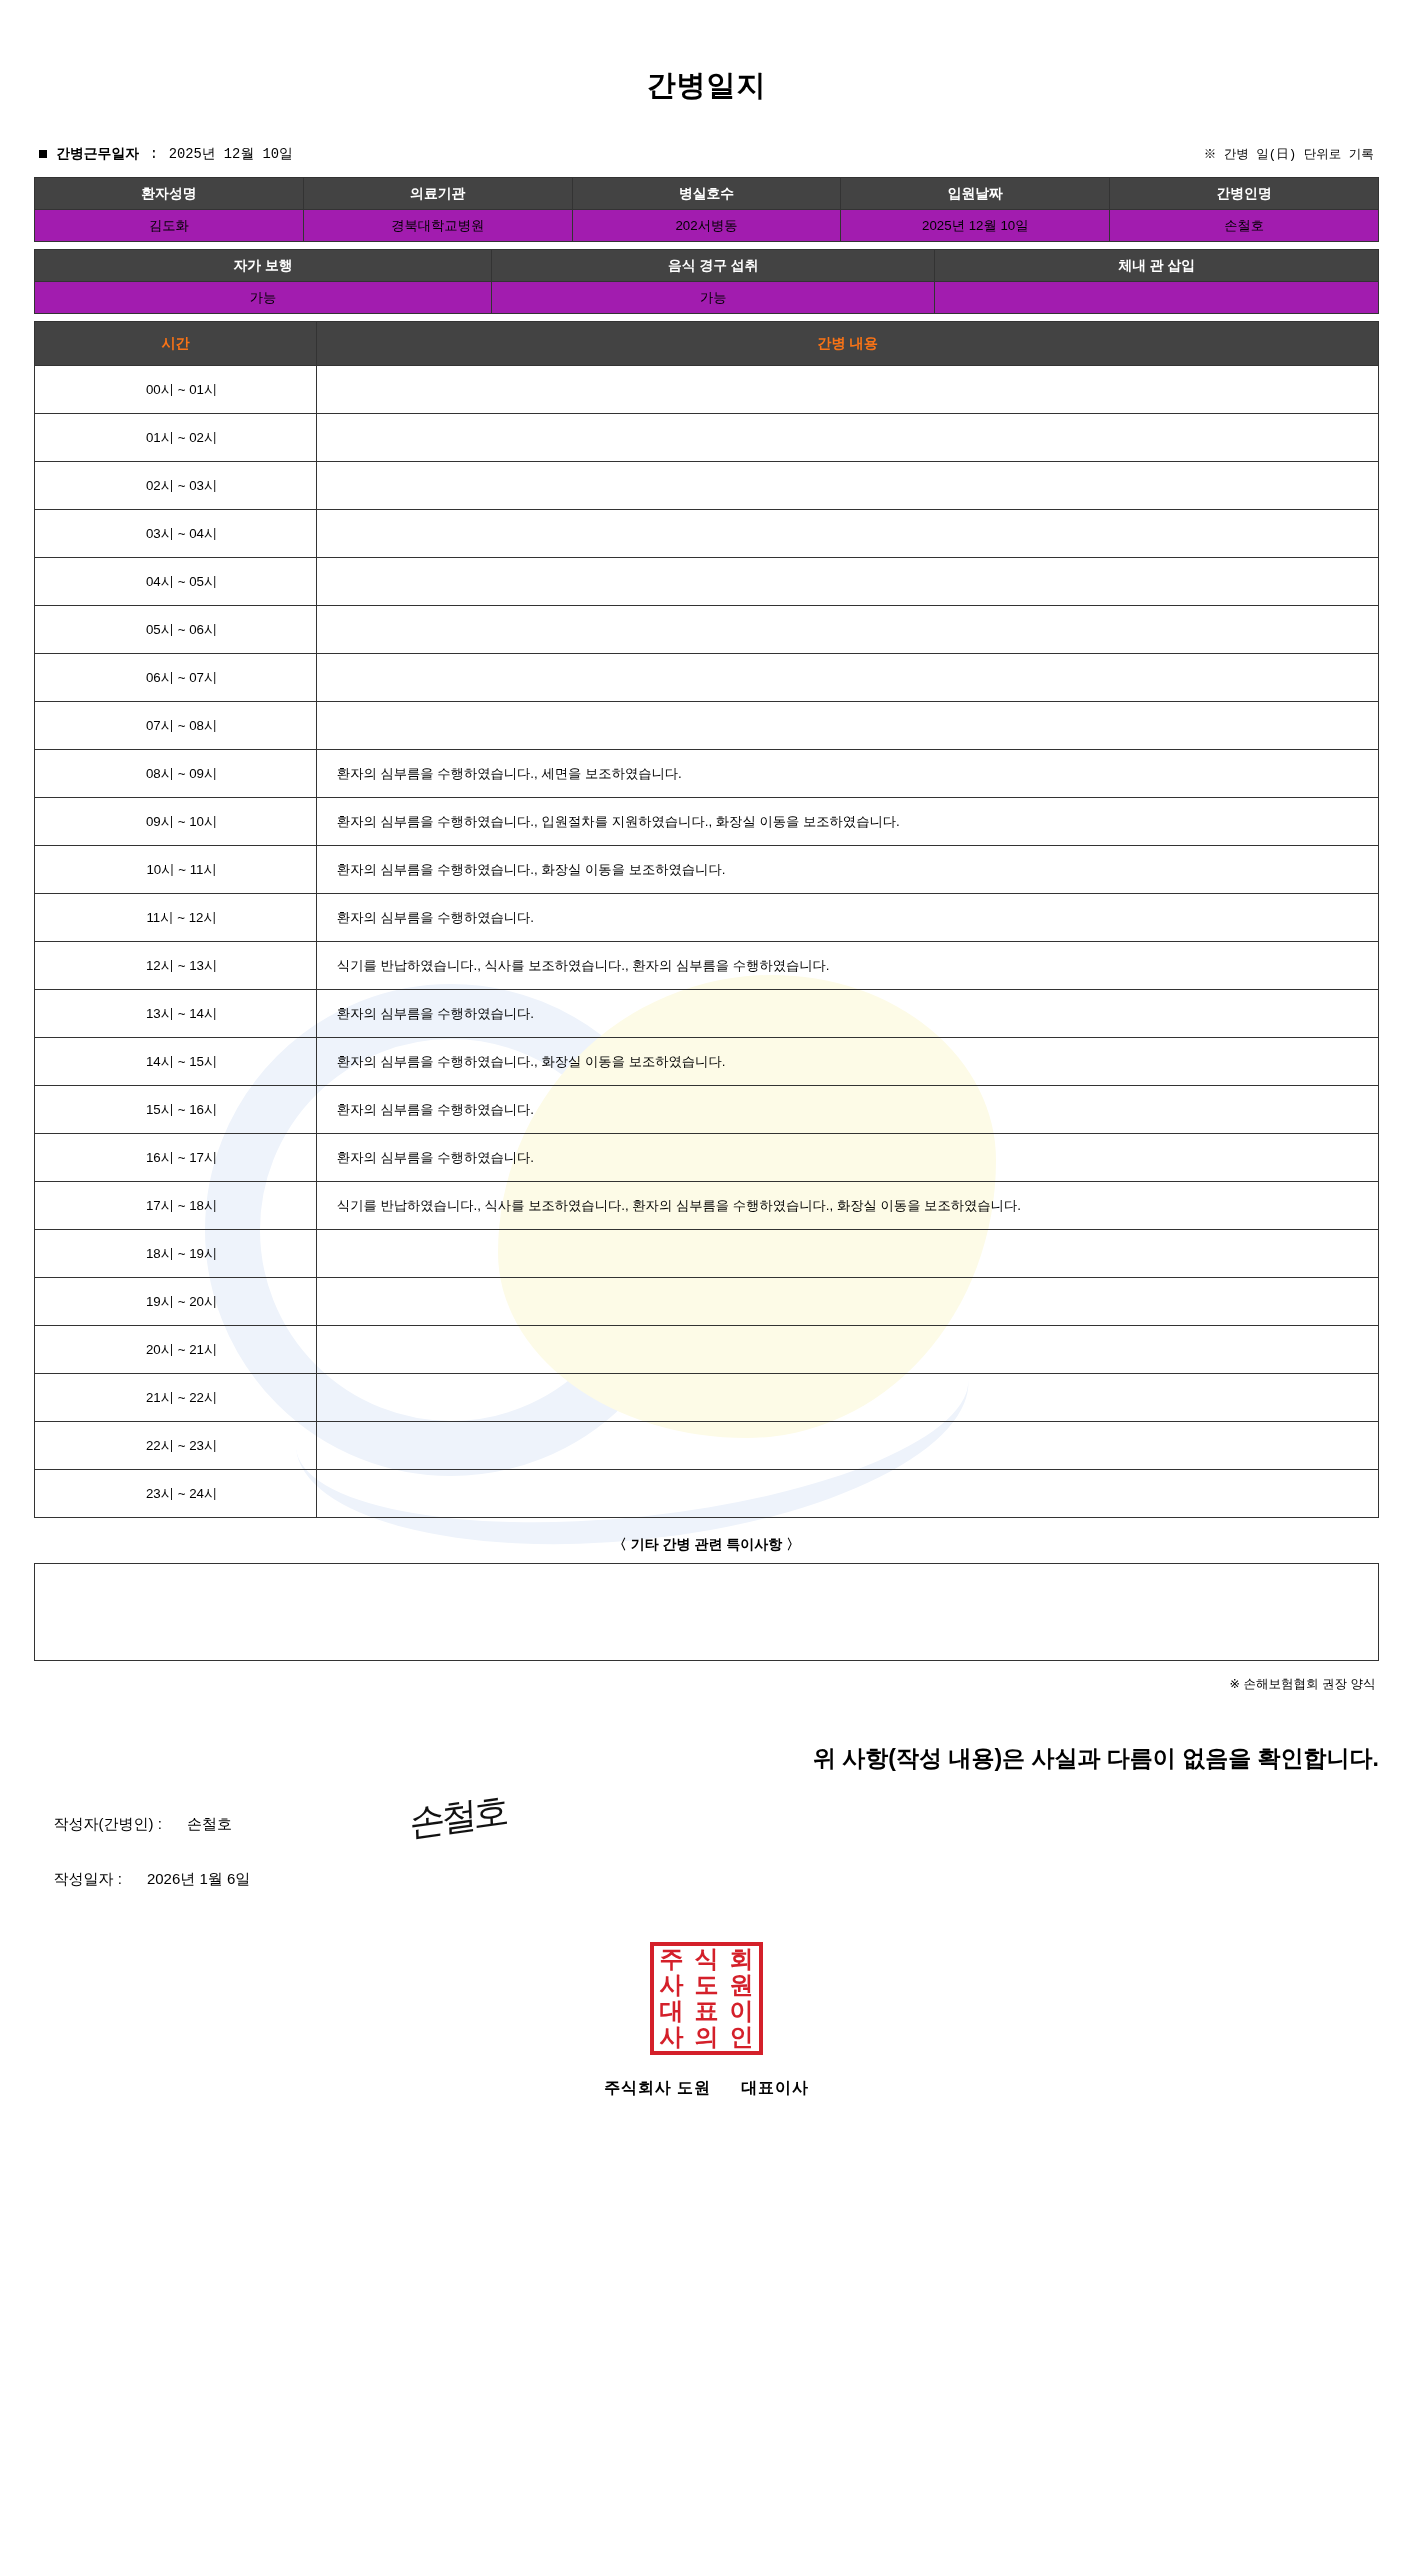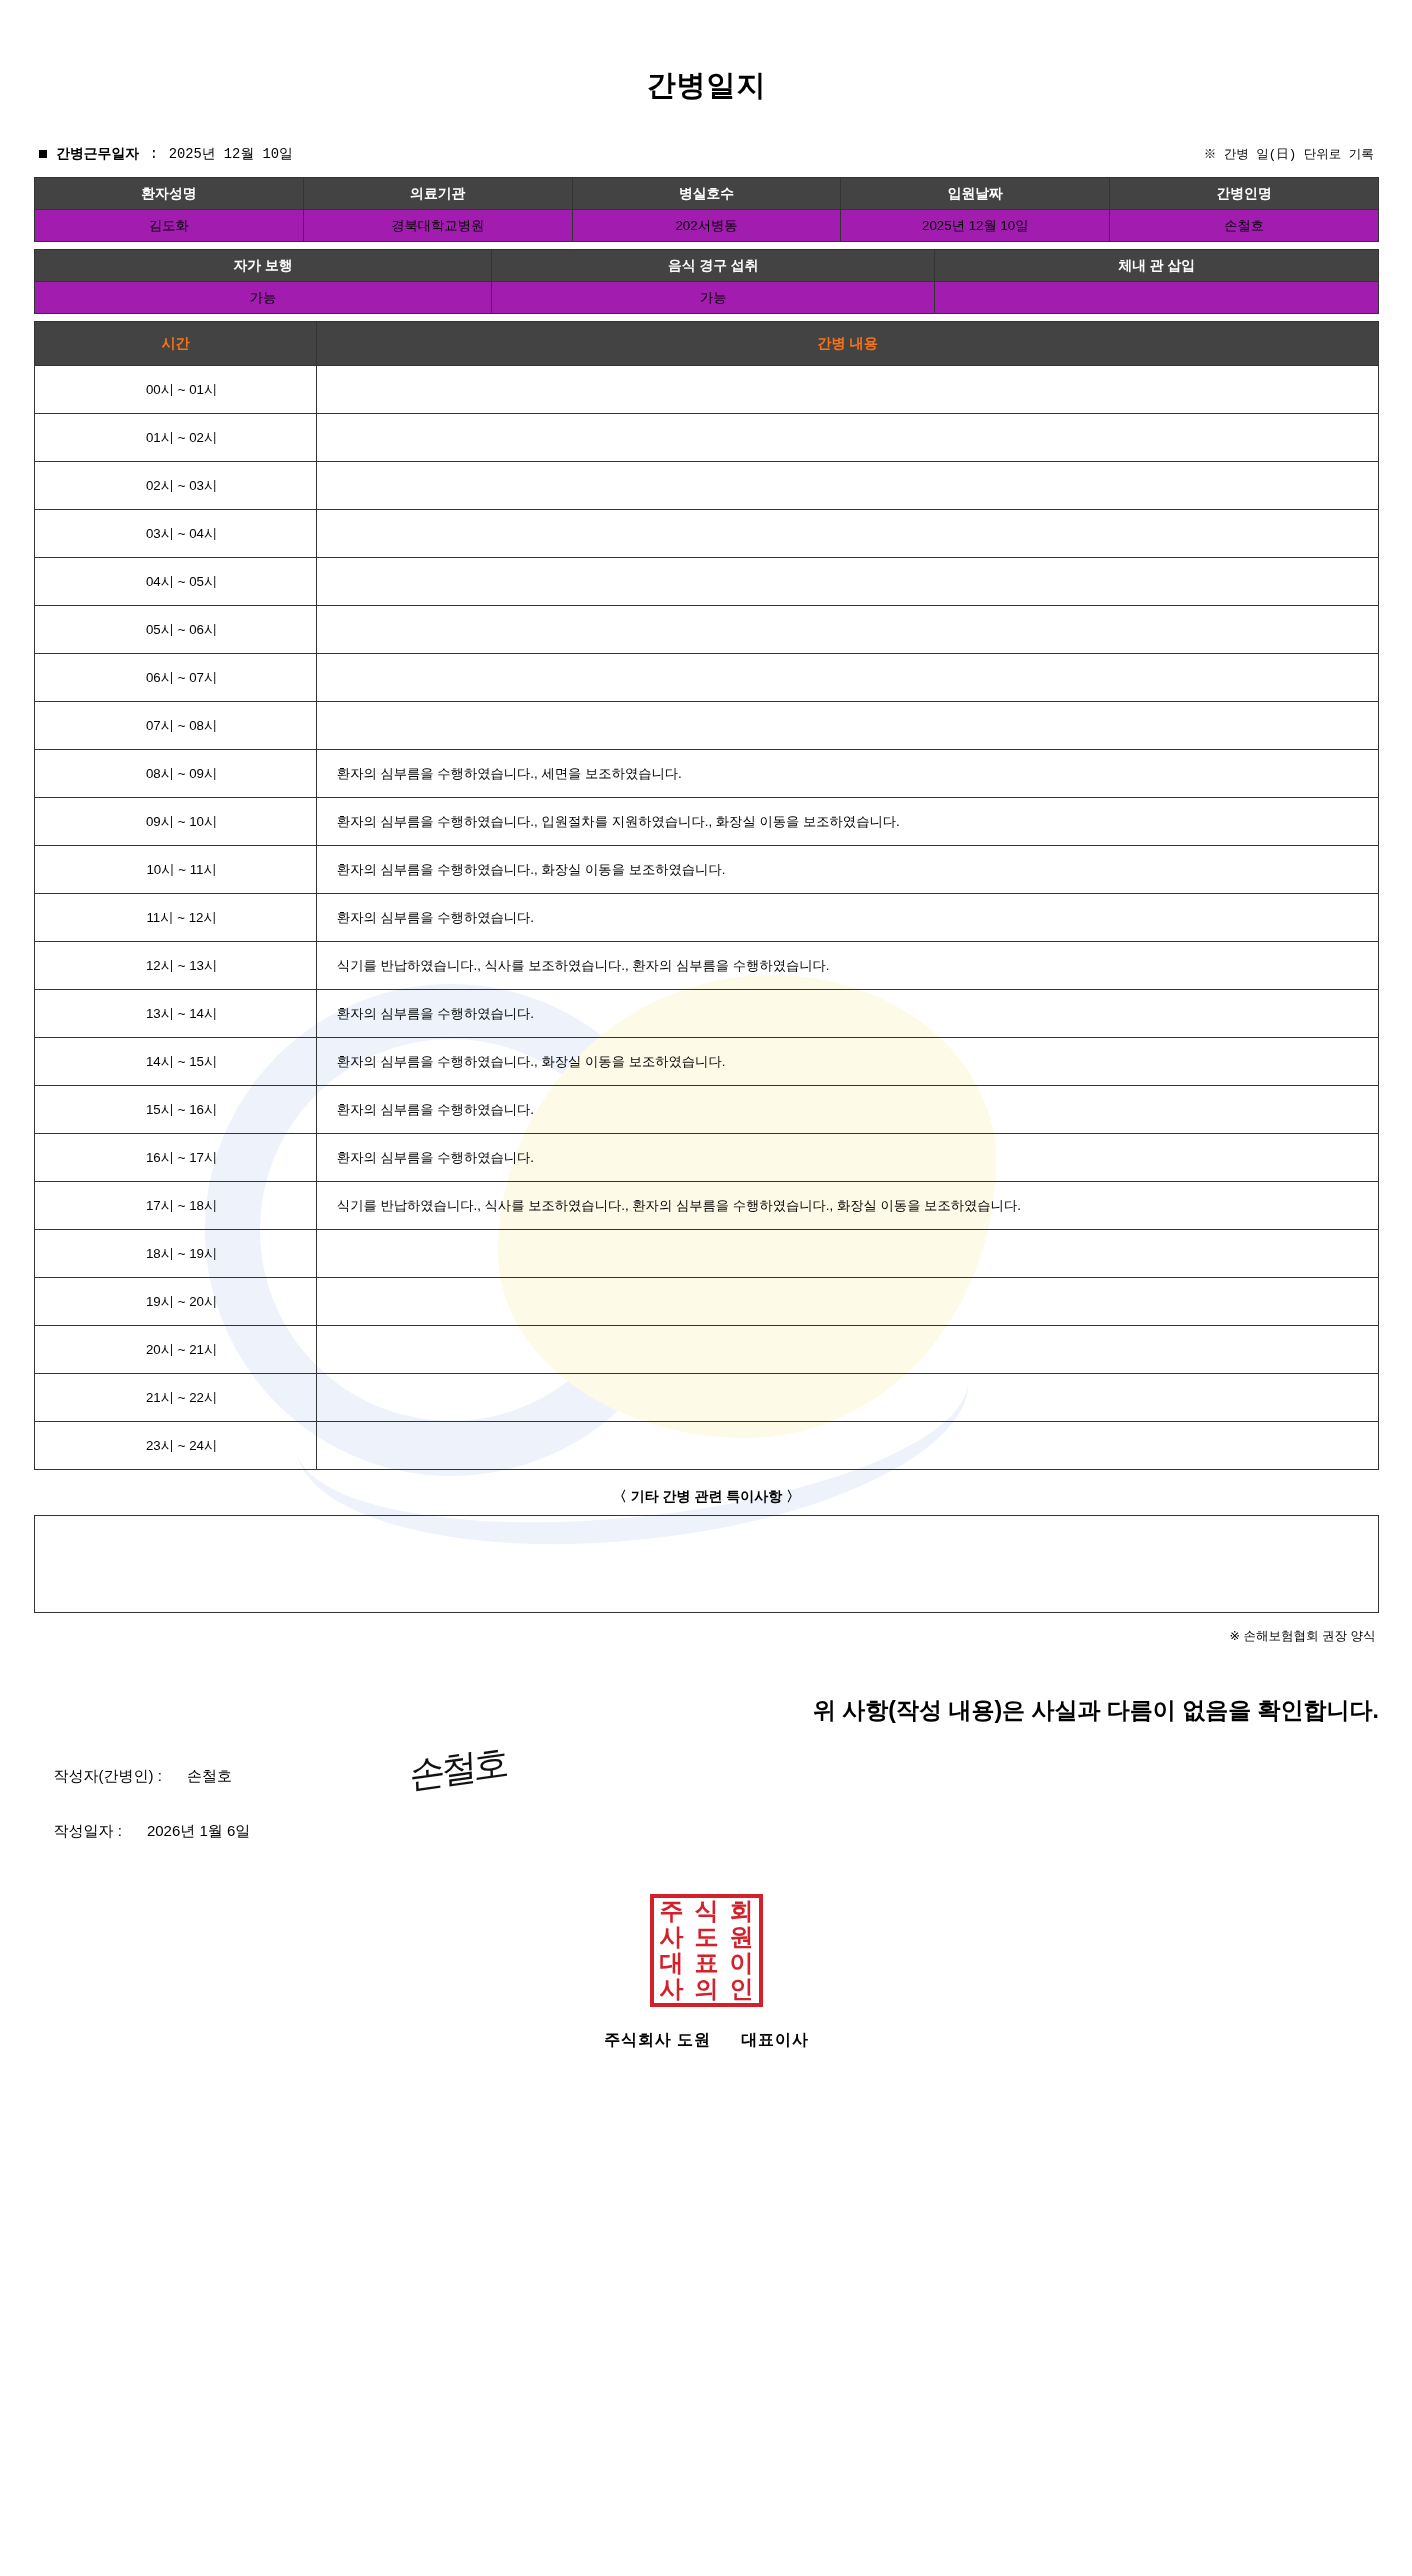--- a/index.html
+++ b/index.html
@@ -387,20 +387,24 @@
           </tr>
           <tr>
             <td class="time">20시 ~ 21시</td>
             <td class="desc"></td>
           </tr>
           <tr>
             <td class="time">21시 ~ 22시</td>
             <td class="desc"></td>
           </tr>
           <tr>
+            <td class="time">22시 ~ 23시</td>
+            <td class="desc"></td>
+          </tr>
+          <tr>
             <td class="time">23시 ~ 24시</td>
             <td class="desc"></td>
           </tr>
         </tbody>
     </table>
 
     <div class="notes-label">〈 기타 간병 관련 특이사항 〉</div>
     <div class="notes-box"></div>
 
     <div class="assoc-note">※ 손해보험협회 권장 양식</div>

